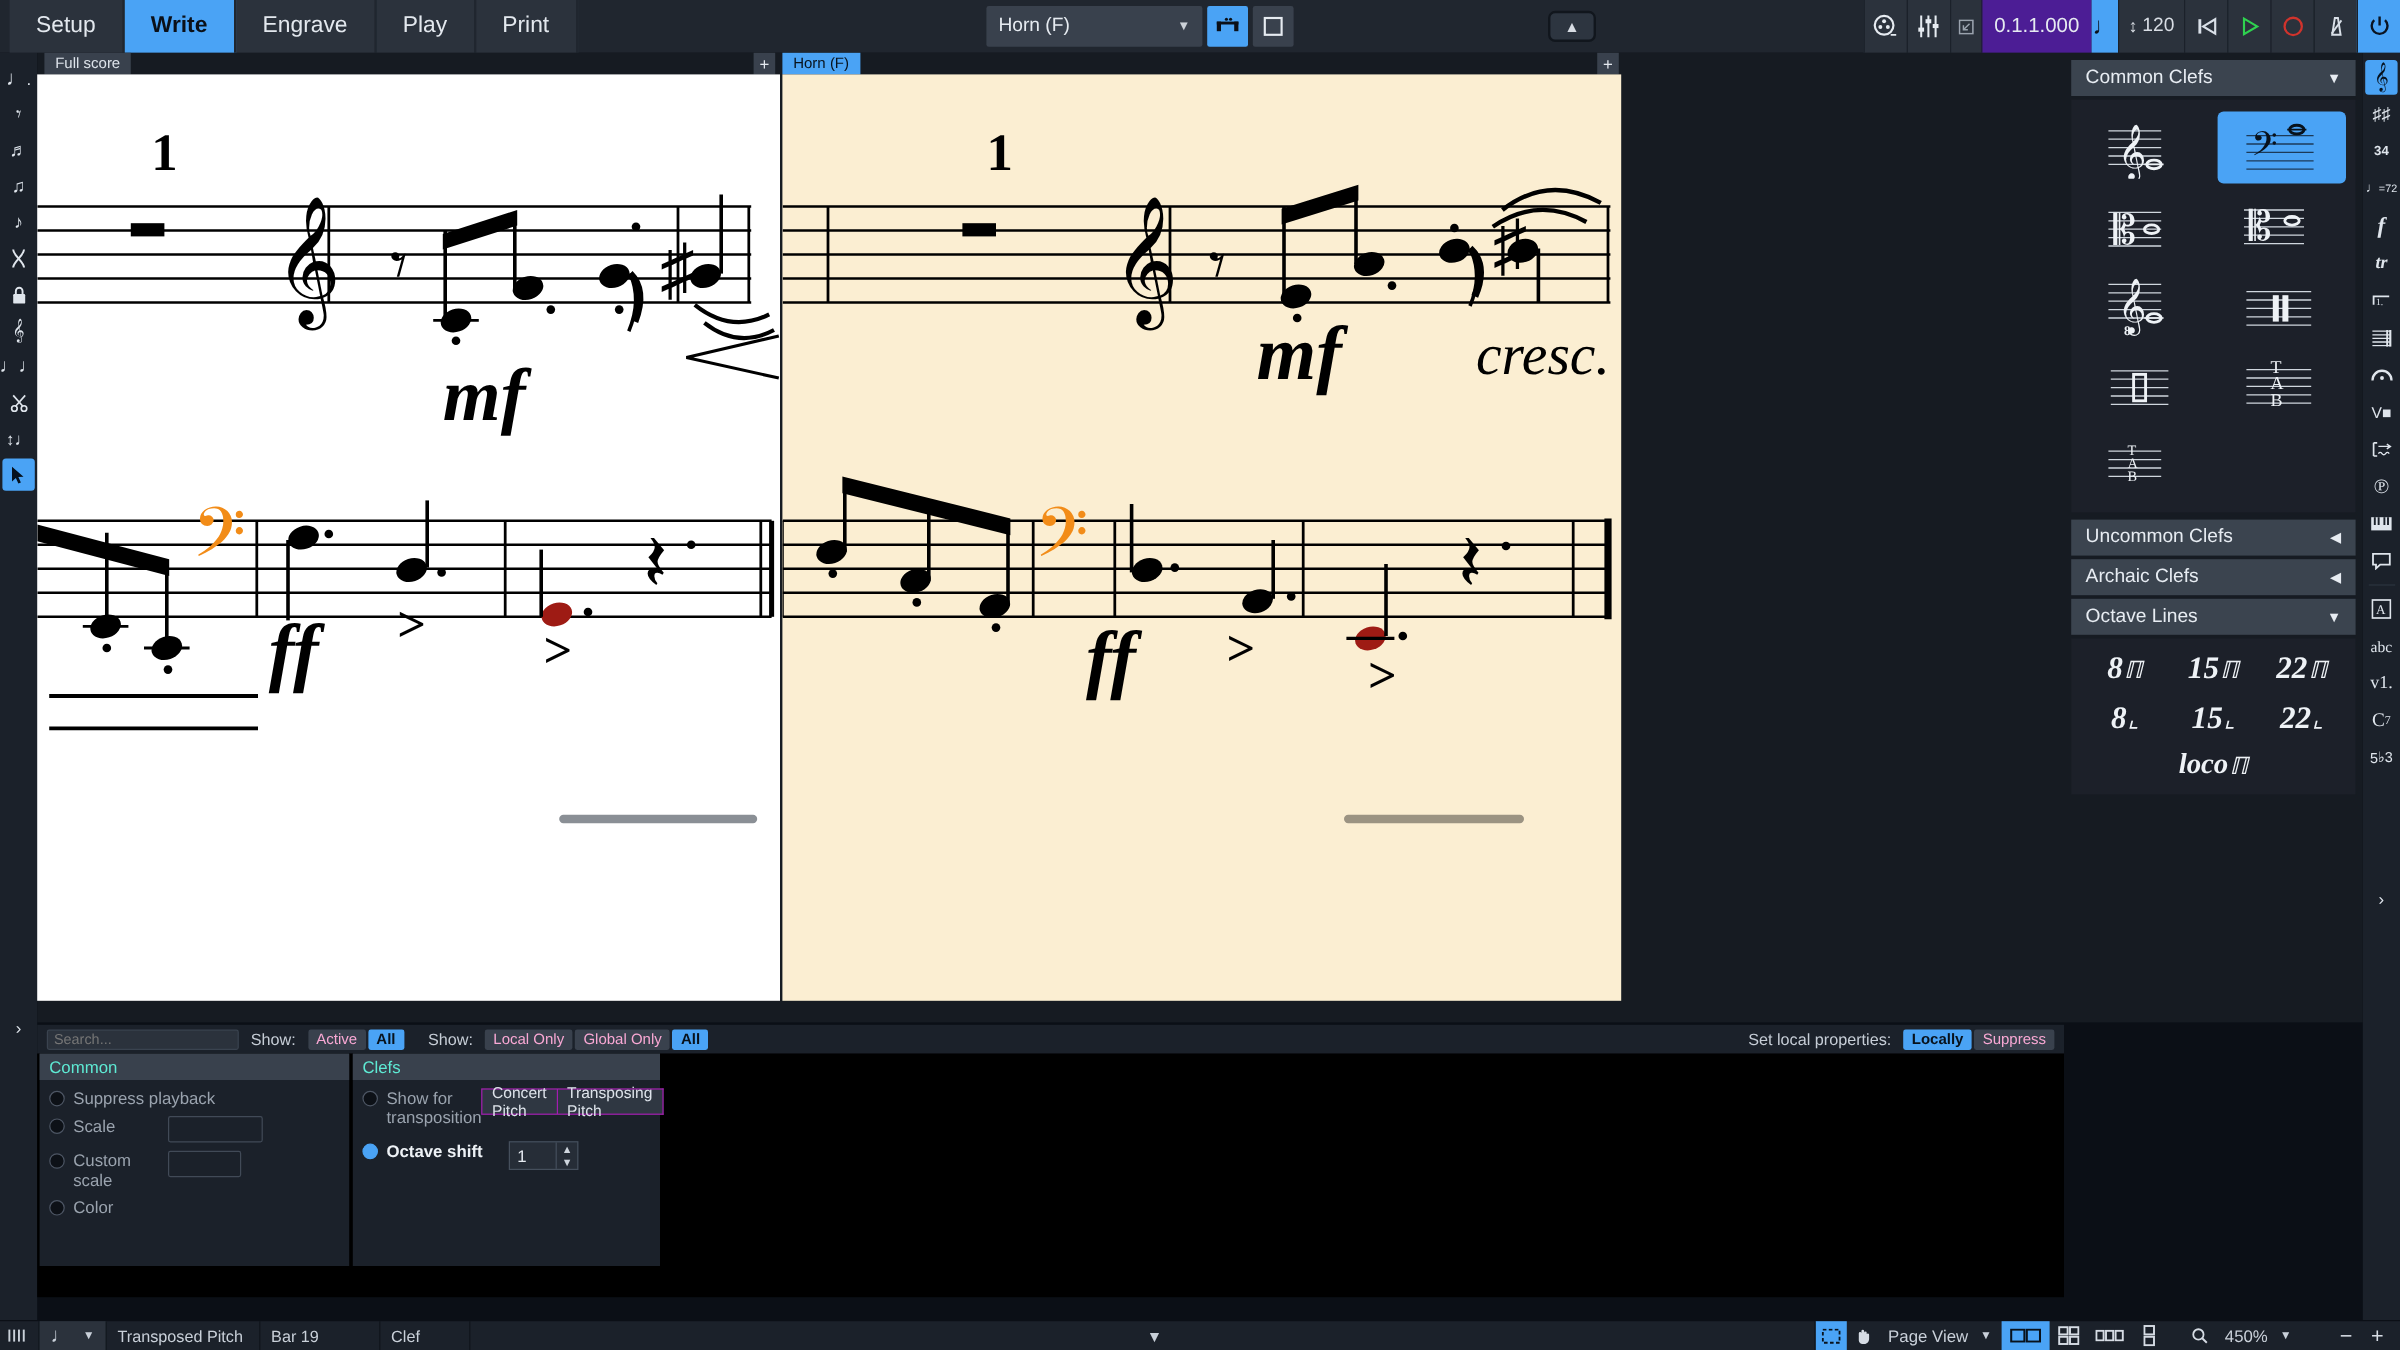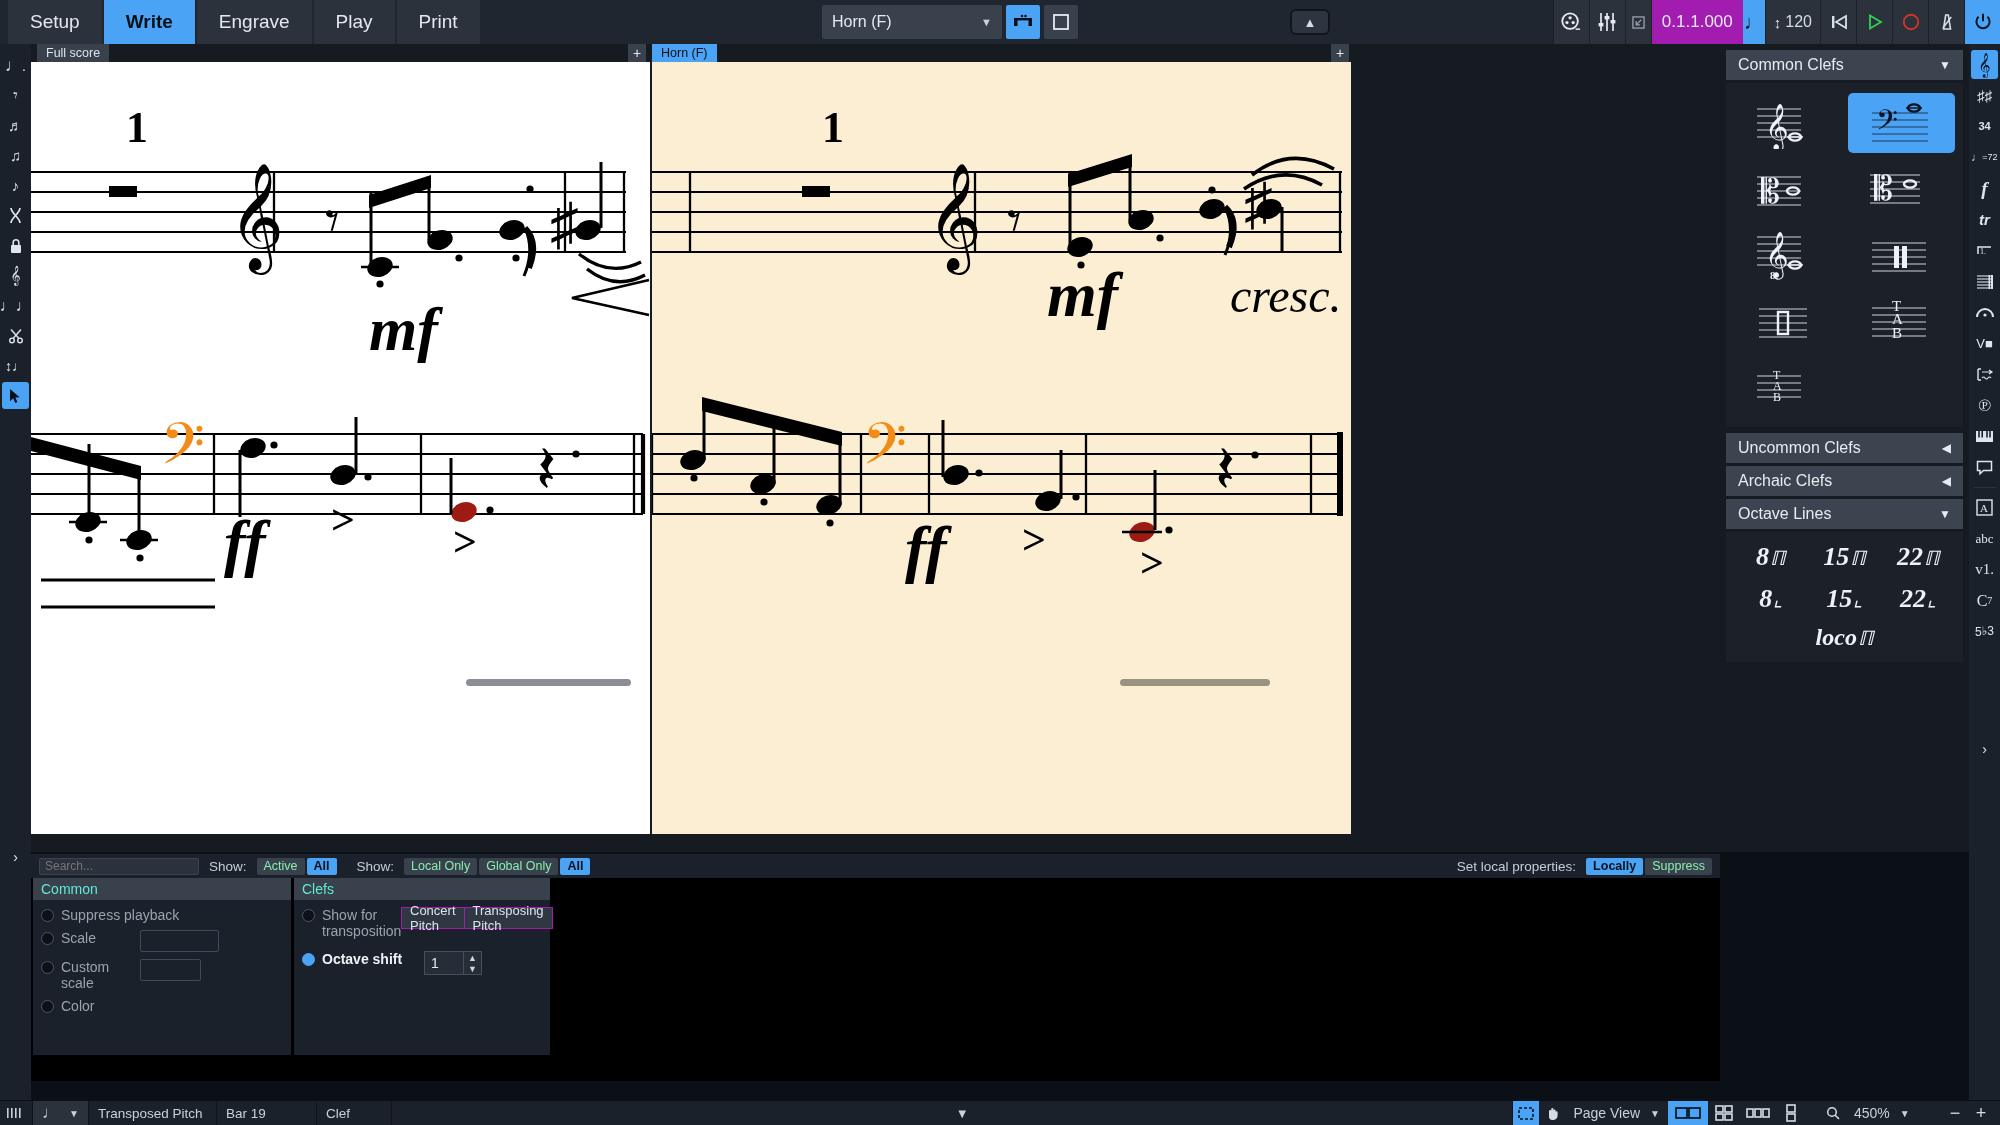--- a/index.html
+++ b/index.html
@@ -45,21 +45,21 @@
   }
 
   .tb-right { display:flex; align-items:center; height:44px; }
   .ticon {
     width:36px; height:44px; display:flex; align-items:center; justify-content:center;
     background:#2b323c; border-left:1px solid #1b212a; cursor:pointer;
   }
   .ticon.sm { width:26px; }
   .ticon.blue { background:#4aa3f5; }
   .timepos {
-    min-width:92px; height:44px; background:#a21caf; display:flex; align-items:center;
+    min-width:92px; height:44px; background:#4c1d95; display:flex; align-items:center;
     justify-content:center; font-size:17px; color:#e6ebf1; padding:0 10px;
     border-left:1px solid #1b212a;
   }
   .tempoBox {
     height:44px; background:#2b323c; display:flex; align-items:center; padding:0 8px;
     font-size:16px; gap:4px; border-left:1px solid #1b212a; cursor:pointer;
   }
   .noteChip { background:#4aa3f5; color:#0b1018; width:22px; height:44px;
     display:flex; align-items:center; justify-content:center; font-size:20px;}
 
@@ -148,21 +148,21 @@
     background:#1b212a; display:flex; align-items:center; padding:12px 8px; gap:10px;
     font-size:13.5px; color:#c6cdd6;
   }
   .searchinp {
     width:160px; height:17px; background:#2b323c; border:1px solid #3a434f;
     font-size:12px; color:#7b848f; padding:0 5px; border-radius:2px;
     font-family:"Liberation Sans", sans-serif;
   }
   .segbtn {
     height:17px; padding:0 7px; background:#39414d; border-radius:2px; font-size:12.5px;
-    display:flex; align-items:center; color:#86efac; cursor:pointer;
+    display:flex; align-items:center; color:#f9a8d4; cursor:pointer;
   }
   .segbtn.on { background:#4aa3f5; color:#08121c; font-weight:bold; }
   .seg { display:flex; gap:2px; }
   .fl-spacer { flex:1; }
 
   .propsbody {
     position:absolute; left:31px; top:878px; width:1689px; height:203px;
     background:#000000;
   }
   .pcol { position:absolute; top:0; background:#1b212a; height:177px; }
@@ -360,21 +360,21 @@
 
   <div class="rightbar">
     <div class="rbtn active" style="font-size:21px;">𝄞</div>
     <div class="rbtn" style="font-size:15px;">♯♯</div>
     <div class="rbtn" style="font-size:11px;line-height:0.95;text-align:center;">
         <div style="font-weight:bold;">3</div>
         <div style="font-weight:bold;border-top:0px;">4</div>
       </div>
     <div class="rbtn" style="font-size:11px;">♩<span style="font-size:9px;">=72</span></div>
     <div class="rbtn" style="font-family:'Liberation Serif',serif;font-style:italic;font-weight:bold;font-size:19px;">f</div>
-    <div class="rbtn" style="font-family:Liberation Sans, sans-serif;font-style:italic;font-weight:bold;font-size:15px;">tr</div>
+    <div class="rbtn" style="font-family:Liberation Serif, serif;font-style:italic;font-weight:bold;font-size:15px;">tr</div>
     <div class="rbtn">
       <svg width="17" height="14" viewBox="0 0 17 14">
           <path d="M2 10 V3 H15" stroke="#dfe5ec" stroke-width="1.5" fill="none"></path>
           <text x="4" y="10" font-size="8" fill="#dfe5ec">1.</text>
         </svg>
     </div>
     <div class="rbtn">
       <svg width="17" height="15" viewBox="0 0 17 15">
           <g stroke="#dfe5ec" stroke-width="1.1">
             <line x1="1" y1="2" x2="16" y2="2"></line>

